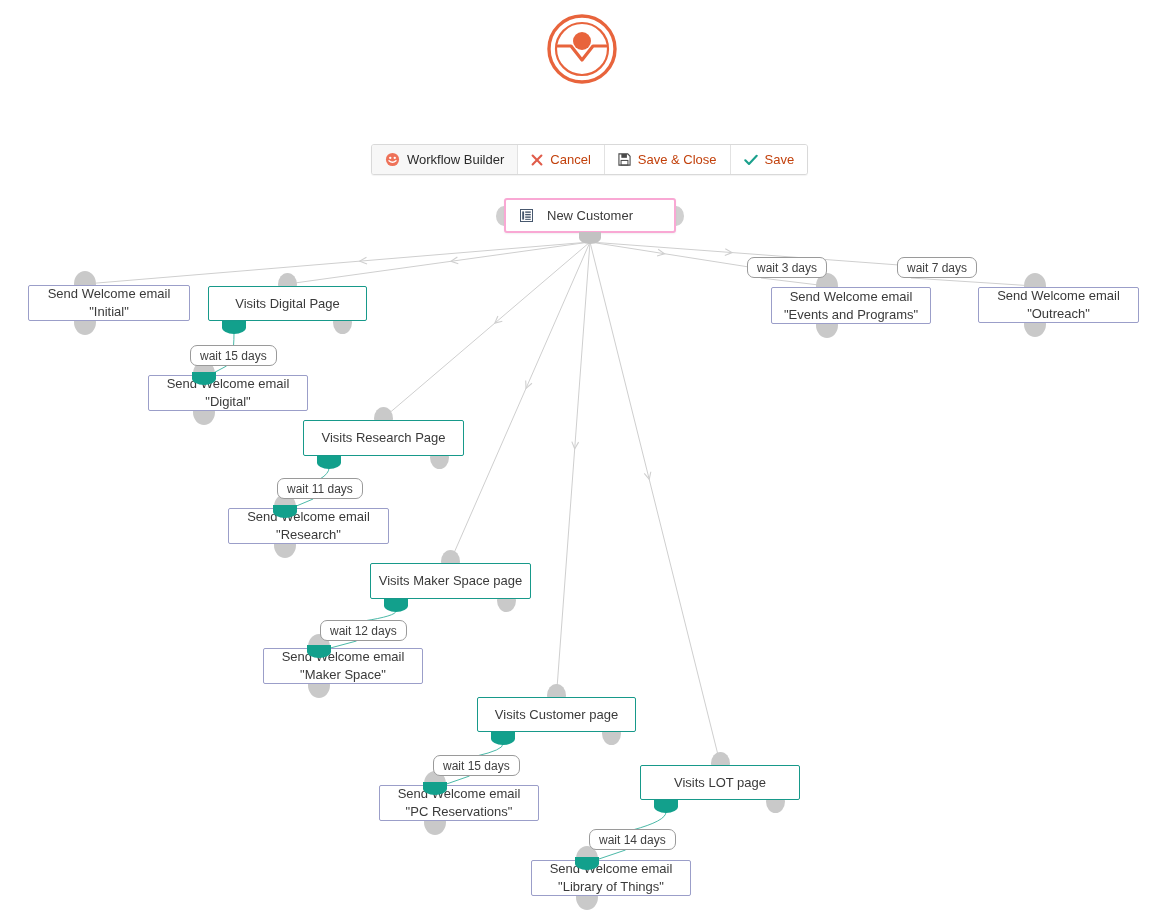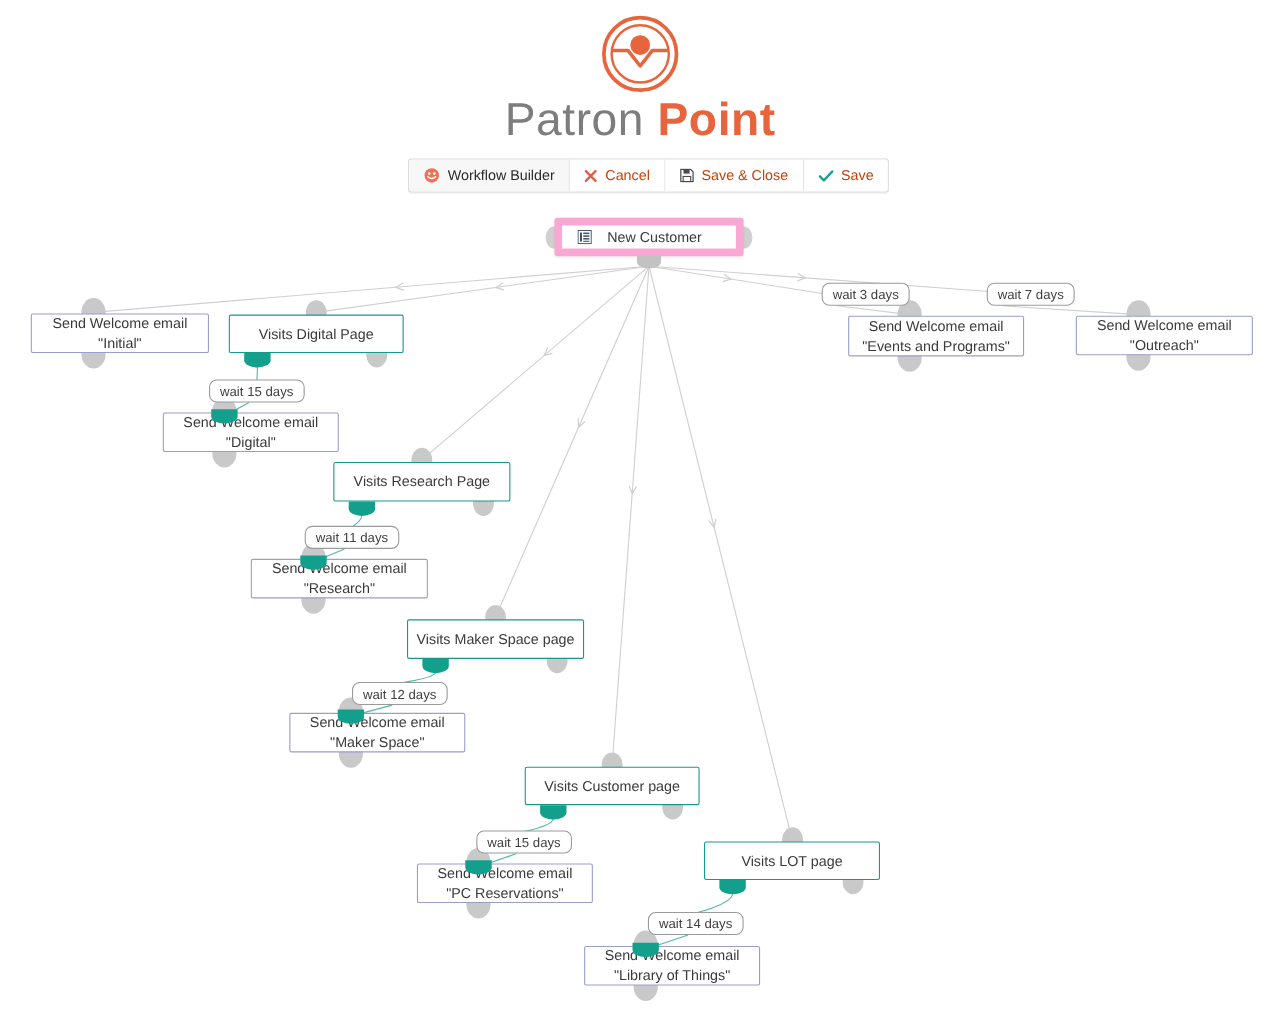--- a/index.html
+++ b/index.html
@@ -104,21 +104,21 @@
   .node .ln { white-space: nowrap; }
   .node.email {
     border: 1px solid #9b9ec9;
     border-radius: 2px;
   }
   .node.visit {
     border: 1px solid #17998a;
     border-radius: 2px;
   }
   .node.root {
-    border: 7px solid #f9a8d4;
+    border: 2px solid #f9a8d4;
     border-radius: 3px;
     flex-direction: row;
     justify-content: flex-start;
     gap: 14px;
     padding-left: 14px;
     box-shadow: 0 1px 2px rgba(0,0,0,0.06);
   }
   .root-icon {
     display: flex;
     align-items: center;
@@ -184,23 +184,20 @@
 
 <div id="app">
 
   <div class="logo-wrap">
     <svg class="logo-mark" width="74" height="74" viewBox="0 0 74 74">
       <circle cx="37" cy="37" r="33" fill="none" stroke="#e8643c" stroke-width="3.4"></circle>
       <circle cx="37" cy="37" r="26" fill="none" stroke="#e8643c" stroke-width="2.2"></circle>
       <path d="M13 34 H26 L37 48 L48 34 H61" fill="none" stroke="#e8643c" stroke-width="3.2" stroke-linecap="round" stroke-linejoin="round"></path>
       <circle cx="37" cy="29" r="9" fill="#e8643c"></circle>
     </svg>
-    <div class="logo-text">
-      <span class="patron">Patron</span><span>&nbsp;</span><span class="point">Point</span>
-    </div>
   </div>
 
   <div class="toolbar">
 
     <div class="tb-btn title">
       <span class="tb-ico">
         <svg width="15" height="15" viewBox="0 0 16 16">
           <circle cx="8" cy="8" r="7" fill="#ee7259"></circle>
           <circle cx="5.6" cy="6.2" r="1.25" fill="#ffffff"></circle>
           <circle cx="10.4" cy="6.2" r="1.25" fill="#ffffff"></circle>

